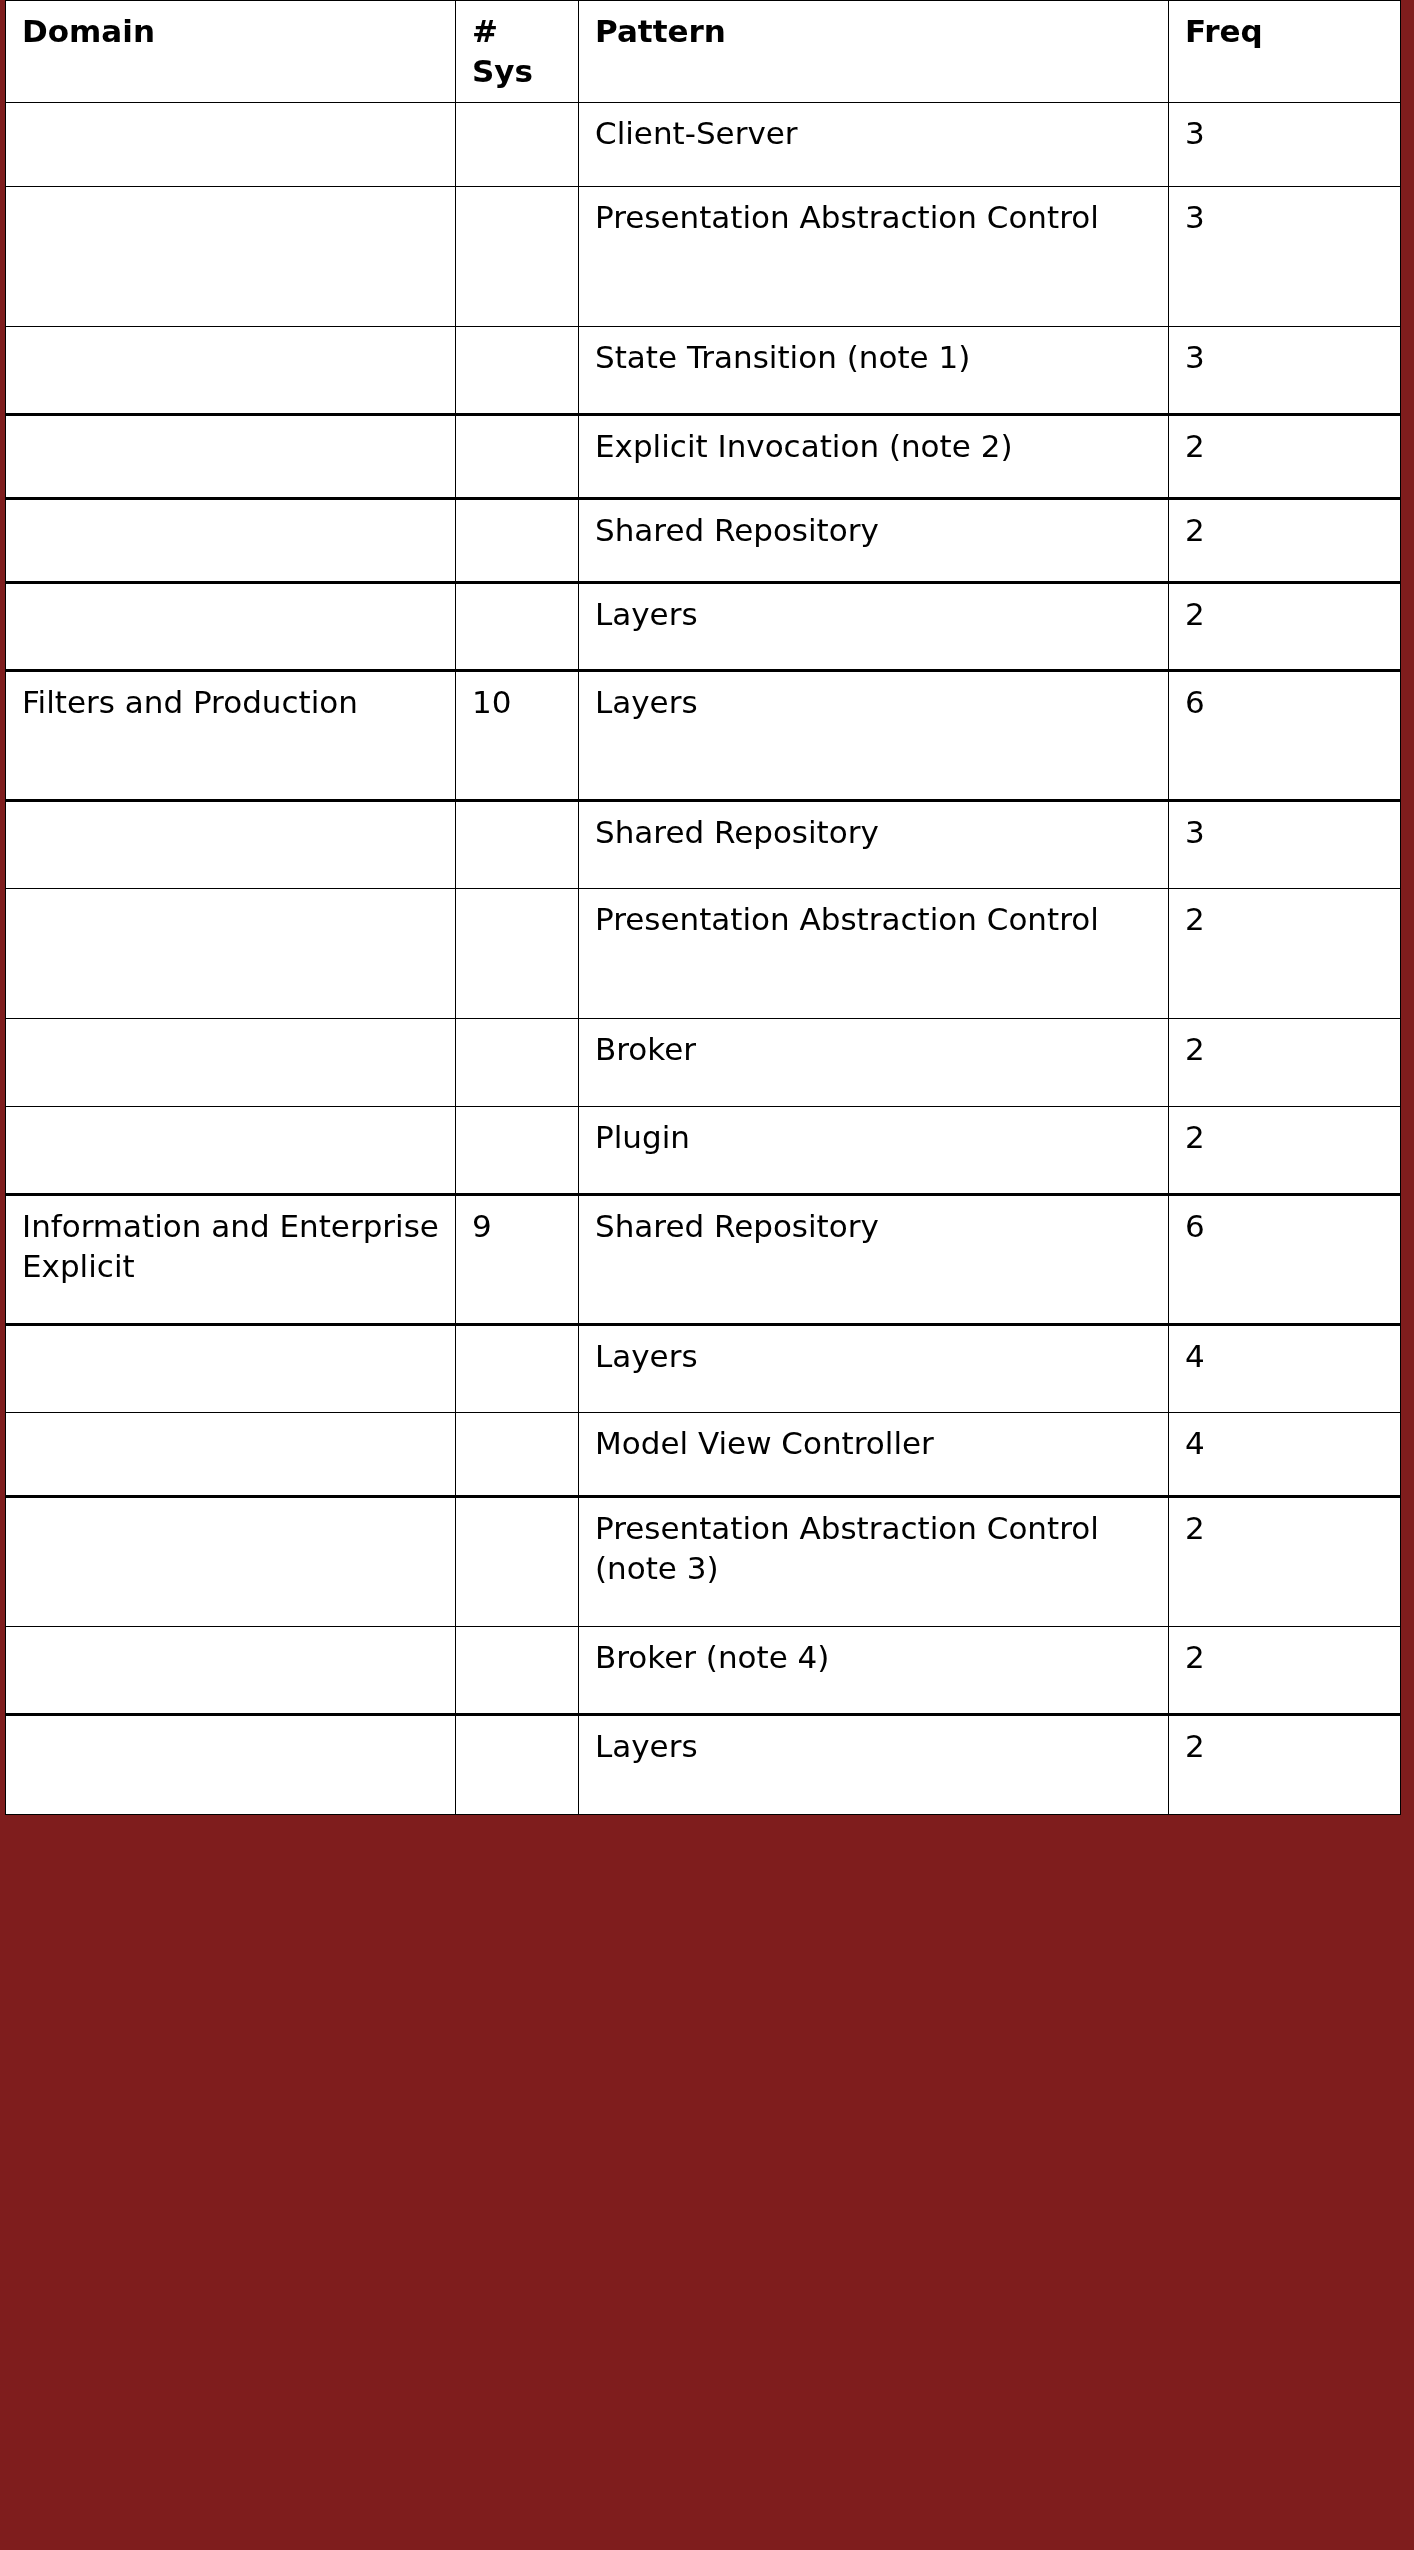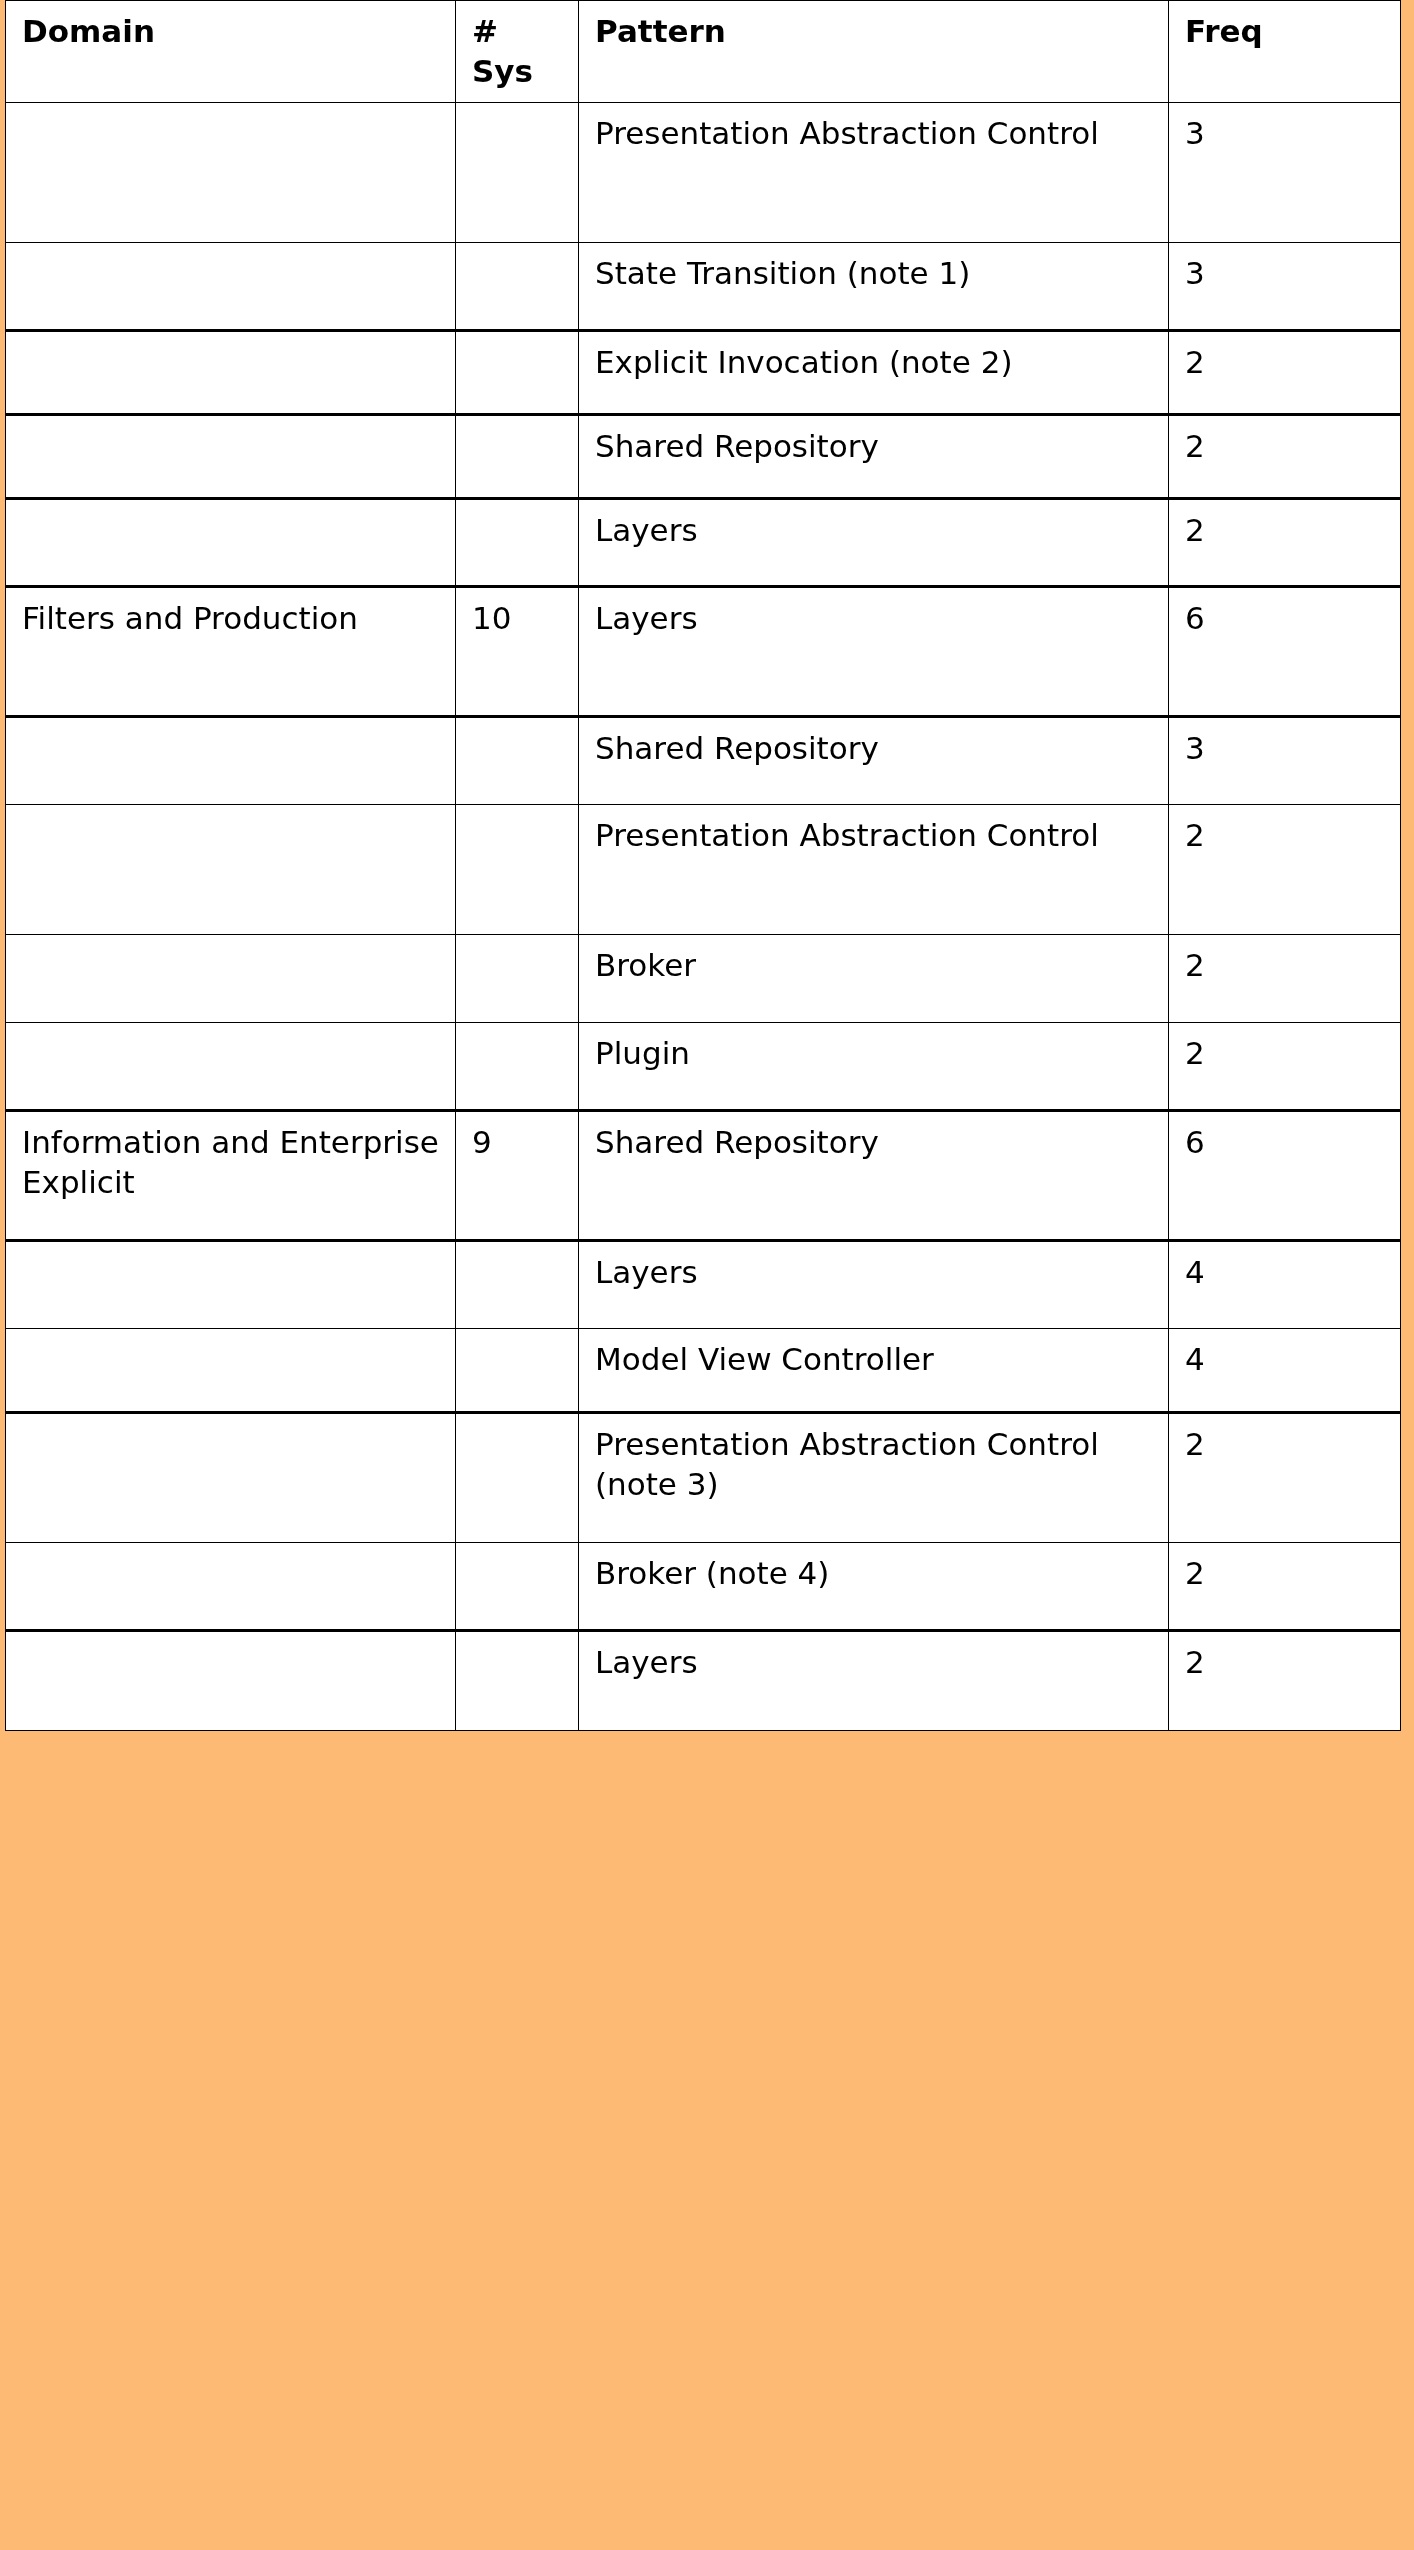--- a/index.html
+++ b/index.html
@@ -11,21 +11,21 @@
     width: 1414px;
     height: 2550px;
     font-family: "DejaVu Sans", "Liberation Sans", sans-serif;
     color: #000000;
     overflow: hidden;
   }
   #page {
     position: relative;
     width: 1414px;
     height: 2550px;
-    background: #fdba74;
+    background: #7f1d1d;
   }
   table.pattern-table {
     position: absolute;
     left: 5px;
     top: 0px;
     width: 1395px;
     border-collapse: collapse;
     table-layout: fixed;
     background: #ffffff;
   }
@@ -73,20 +73,26 @@
     </colgroup>
     <thead>
       <tr>
         <th>Domain</th>
         <th><span>#</span><br><span>Sys</span></th>
         <th>Pattern</th>
         <th>Freq</th>
       </tr>
     </thead>
     <tbody id="table-body">
+        <tr style="height: 84px;">
+          <td class="cell-empty"></td>
+          <td class="cell-empty"></td>
+          <td>Client-Server</td>
+          <td class="freq-val">3</td>
+        </tr>
         <tr style="height: 140px;">
           <td class="cell-empty"></td>
           <td class="cell-empty"></td>
           <td>Presentation Abstraction Control</td>
           <td class="freq-val">3</td>
         </tr>
         <tr style="height: 88px;">
           <td class="cell-empty"></td>
           <td class="cell-empty"></td>
           <td>State Transition (note 1)</td>

